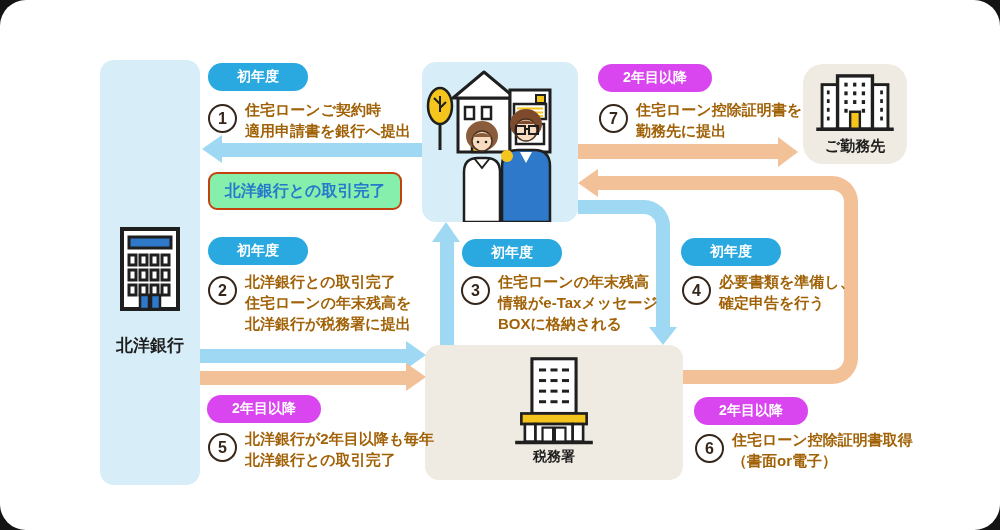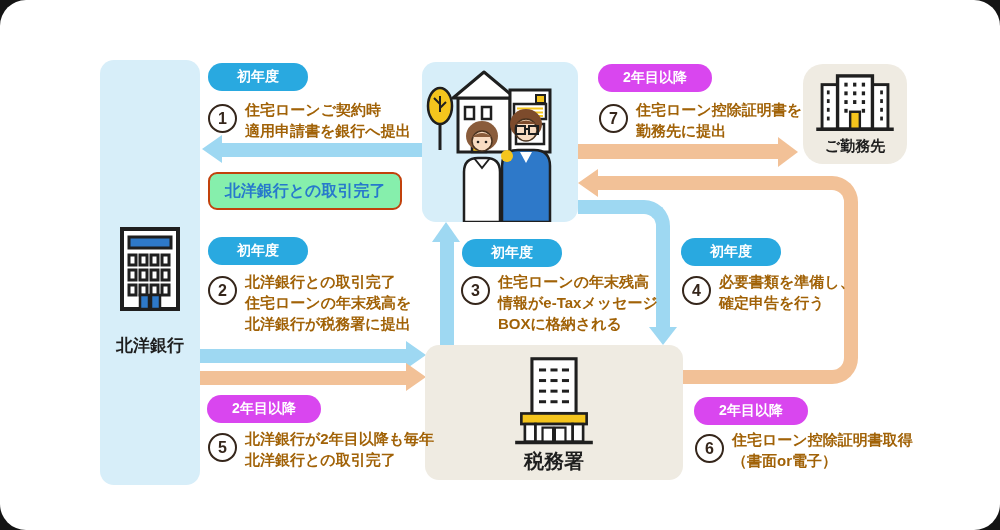--- a/index.html
+++ b/index.html
@@ -167,21 +167,21 @@
             <rect x="61" y="49" width="8" height="3.4"></rect>
         </g>
         <rect x="15" y="64" width="74" height="12" fill="#f5c51d" stroke="#1f1f1f" stroke-width="3"></rect>
         <rect x="19" y="76" width="12" height="20" fill="#fff" stroke="#1f1f1f" stroke-width="3"></rect>
         <rect x="73" y="76" width="12" height="20" fill="#fff" stroke="#1f1f1f" stroke-width="3"></rect>
         <rect x="31" y="76" width="42" height="20" fill="#fff" stroke="#1f1f1f" stroke-width="3"></rect>
         <rect x="39" y="80" width="12" height="16" fill="#fff" stroke="#1f1f1f" stroke-width="2.5"></rect>
         <rect x="53" y="80" width="12" height="16" fill="#fff" stroke="#1f1f1f" stroke-width="2.5"></rect>
         <line x1="8" y1="97" x2="96" y2="97" stroke="#1f1f1f" stroke-width="4"></line>
       </svg>
-      <div class="entity-label" style="font-size:20px;margin-top:1px;">税務署</div>
+      <div class="entity-label" style="font-size:14px;margin-top:1px;">税務署</div>
     </div>
 
     <div id="note-box">北洋銀行との取引完了</div>
 
     <div class="badge bblue" style="left:208px;top:63px;">初年度</div>
     <div class="badge bblue" style="left:208px;top:237px;">初年度</div>
     <div class="badge bblue" style="left:462px;top:239px;">初年度</div>
     <div class="badge bblue" style="left:681px;top:238px;">初年度</div>
     <div class="badge borange" style="left:207px;top:395px;">2年目以降</div>
     <div class="badge borange" style="left:694px;top:397px;">2年目以降</div>

